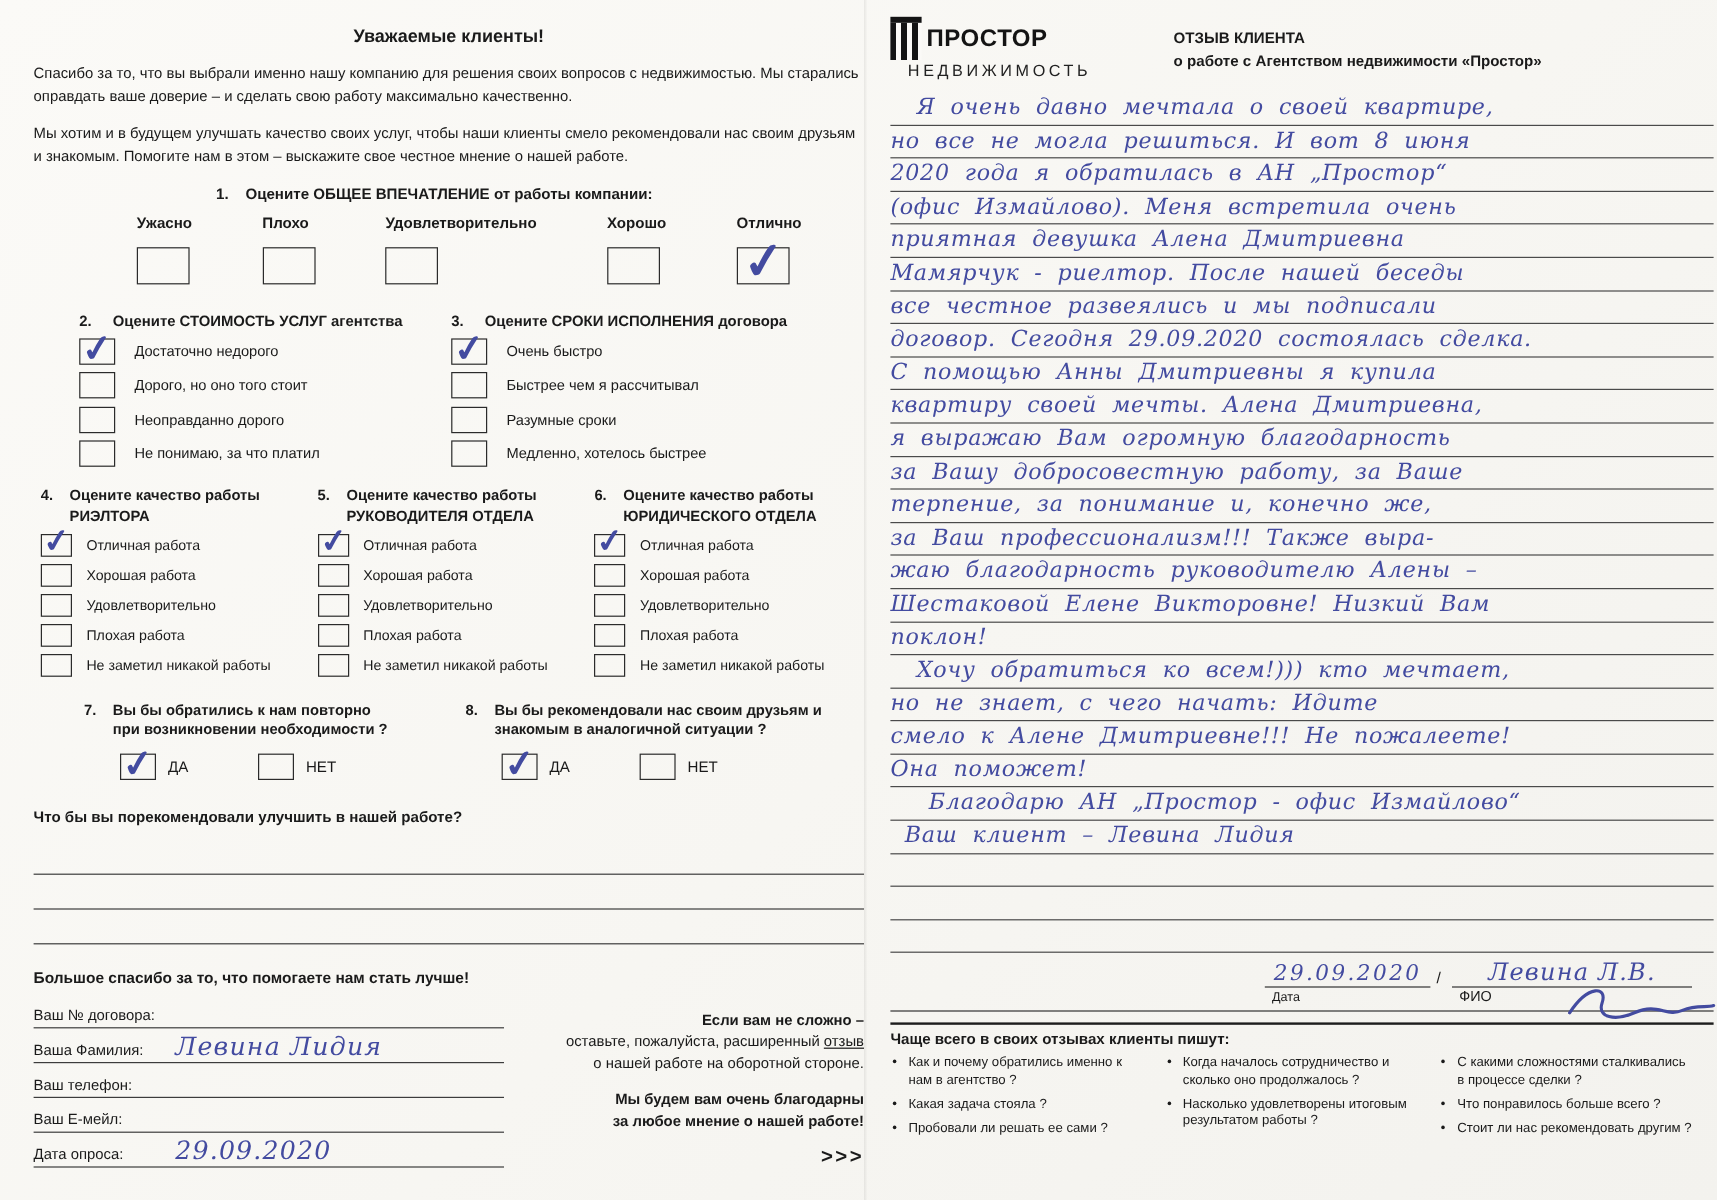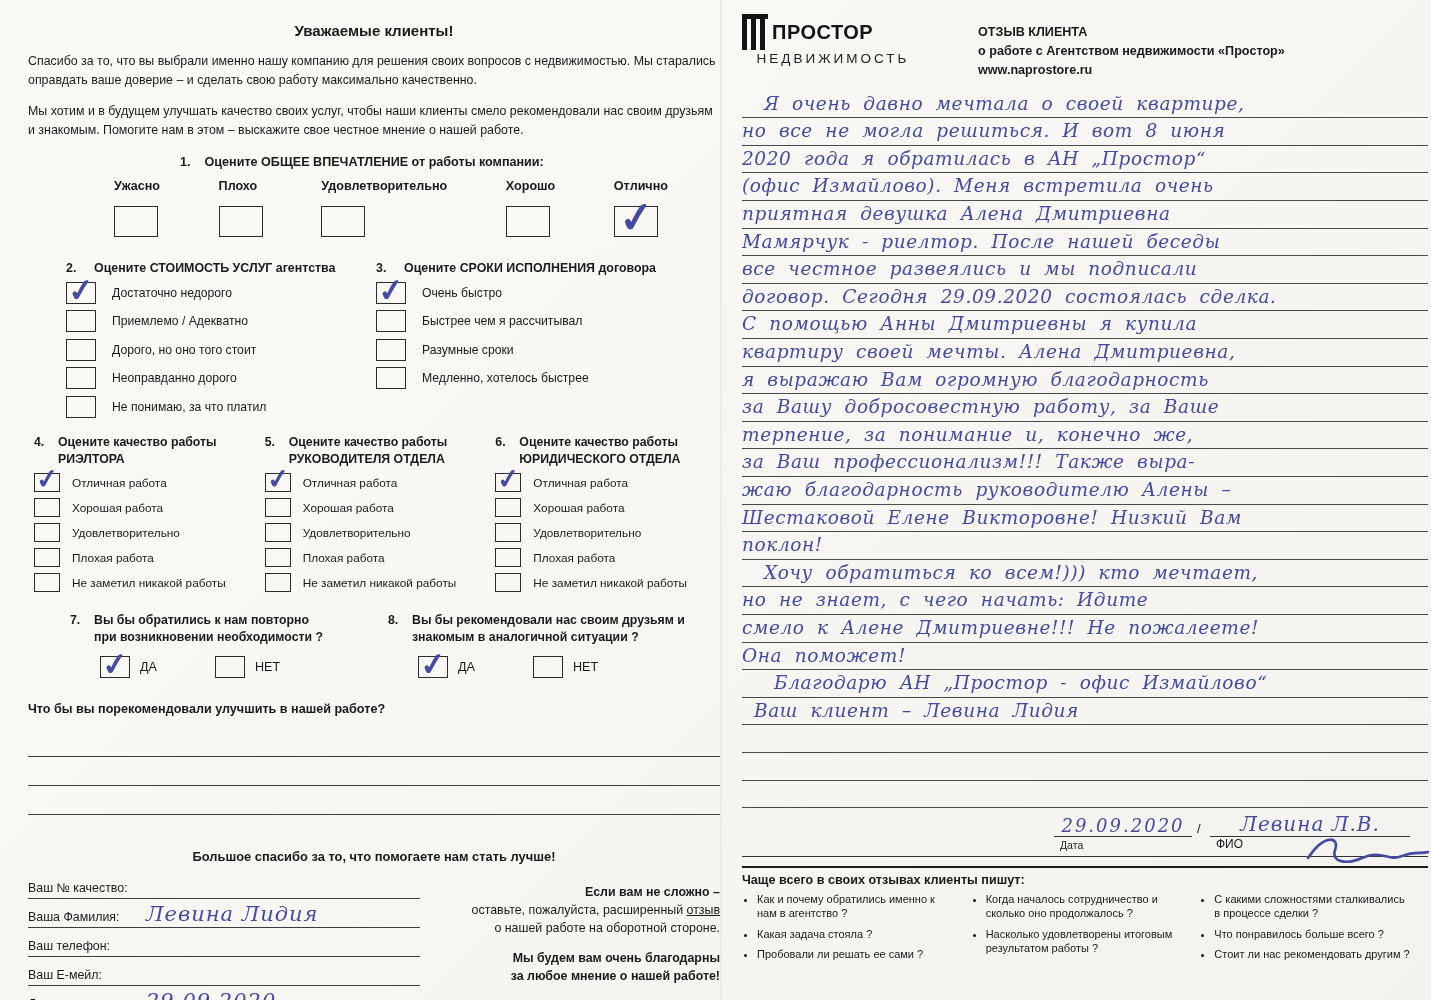--- a/index.html
+++ b/index.html
@@ -52,21 +52,21 @@
   .q78-col1{margin-left:42px;width:300px;}
   .q78-col2{margin-left:18px;width:330px;}
   .yn-row{display:flex;align-items:center;margin:11px 0 0 30px;}
   .yn-row .cb{margin-right:10px;}
   .yn-lbl{font-size:12.6px;margin-right:58px;}
 
   .improve{font-weight:bold;font-size:12.6px;margin-top:24px;}
   .blank-line{height:29px;border-bottom:1.4px solid #3c3c3c;}
   .blank-line.first{margin-top:12px;}
 
-  .thanks{font-weight:bold;font-size:12.9px;margin-top:34px;text-align:center;}
+  .thanks{font-weight:bold;font-size:12.9px;margin-top:20px;}
 
   .bottom-left{display:flex;margin-top:6px;}
   .fields{width:392px;}
   .field-row{position:relative;height:29px;border-bottom:1.5px solid #3c3c3c;}
   .field-lbl{position:absolute;left:0;bottom:3px;font-size:12.4px;}
   .hand{font-family:"DejaVu Serif",serif;font-style:italic;color:var(--pen);}
   .field-val{position:absolute;left:118px;bottom:1px;font-size:21px;letter-spacing:1px;}
   .side-note{width:300px;margin-left:0;text-align:right;font-size:12.4px;line-height:1.45;margin-top:14px;}
   .side-note .b{font-weight:bold;}
   .side-note .sp{height:12px;}
@@ -156,24 +156,20 @@
           <span class="num">2.</span><span>Оцените СТОИМОСТЬ УСЛУГ агентства</span>
         </div>
         <div class="opt">
           <span class="cb cb-md">
               <span class="tick">✓</span>
             </span>
           <span class="opt-lbl">Достаточно недорого</span>
         </div>
         <div class="opt">
           <span class="cb cb-md"></span>
-          <span class="opt-lbl">Приемлемо / Адекватно</span>
-        </div>
-        <div class="opt">
-          <span class="cb cb-md"></span>
           <span class="opt-lbl">Дорого, но оно того стоит</span>
         </div>
         <div class="opt">
           <span class="cb cb-md"></span>
           <span class="opt-lbl">Неоправданно дорого</span>
         </div>
         <div class="opt">
           <span class="cb cb-md"></span>
           <span class="opt-lbl">Не понимаю, за что платил</span>
         </div>
@@ -324,21 +320,21 @@
     <div class="improve">Что бы вы порекомендовали улучшить в нашей работе?</div>
     <div class="blank-line first"></div>
     <div class="blank-line"></div>
     <div class="blank-line"></div>
 
     <div class="thanks">Большое спасибо за то, что помогаете нам стать лучше!</div>
 
     <div class="bottom-left">
       <div class="fields">
         <div class="field-row">
-          <span class="field-lbl">Ваш № качество:</span>
+          <span class="field-lbl">Ваш № договора:</span>
           <span class="field-val hand"></span>
         </div>
         <div class="field-row">
           <span class="field-lbl">Ваша Фамилия:</span>
           <span class="field-val hand">Левина Лидия</span>
         </div>
         <div class="field-row">
           <span class="field-lbl">Ваш телефон:</span>
           <span class="field-val hand"></span>
         </div>
@@ -368,21 +364,20 @@
       <div class="logo">
         <div class="logo-main">
           <span class="logo-icon"></span>
           <span class="logo-name">ПРОСТОР</span>
         </div>
         <div class="logo-sub">НЕДВИЖИМОСТЬ</div>
       </div>
       <div class="r-title">
         <div>ОТЗЫВ КЛИЕНТА</div>
         <div>о работе с Агентством недвижимости «Простор»</div>
-        <div class="r-url">www.naprostore.ru</div>
       </div>
     </div>
 
     <div class="review">
       <div class="rline hand in1">Я очень давно мечтала о своей квартире,</div>
       <div class="rline hand">но все не могла решиться. И вот 8 июня</div>
       <div class="rline hand">2020 года я обратилась в АН „Простор“</div>
       <div class="rline hand">(офис Измайлово). Меня встретила очень</div>
       <div class="rline hand">приятная девушка Алена Дмитриевна</div>
       <div class="rline hand">Мамярчук - риелтор. После нашей беседы</div>

